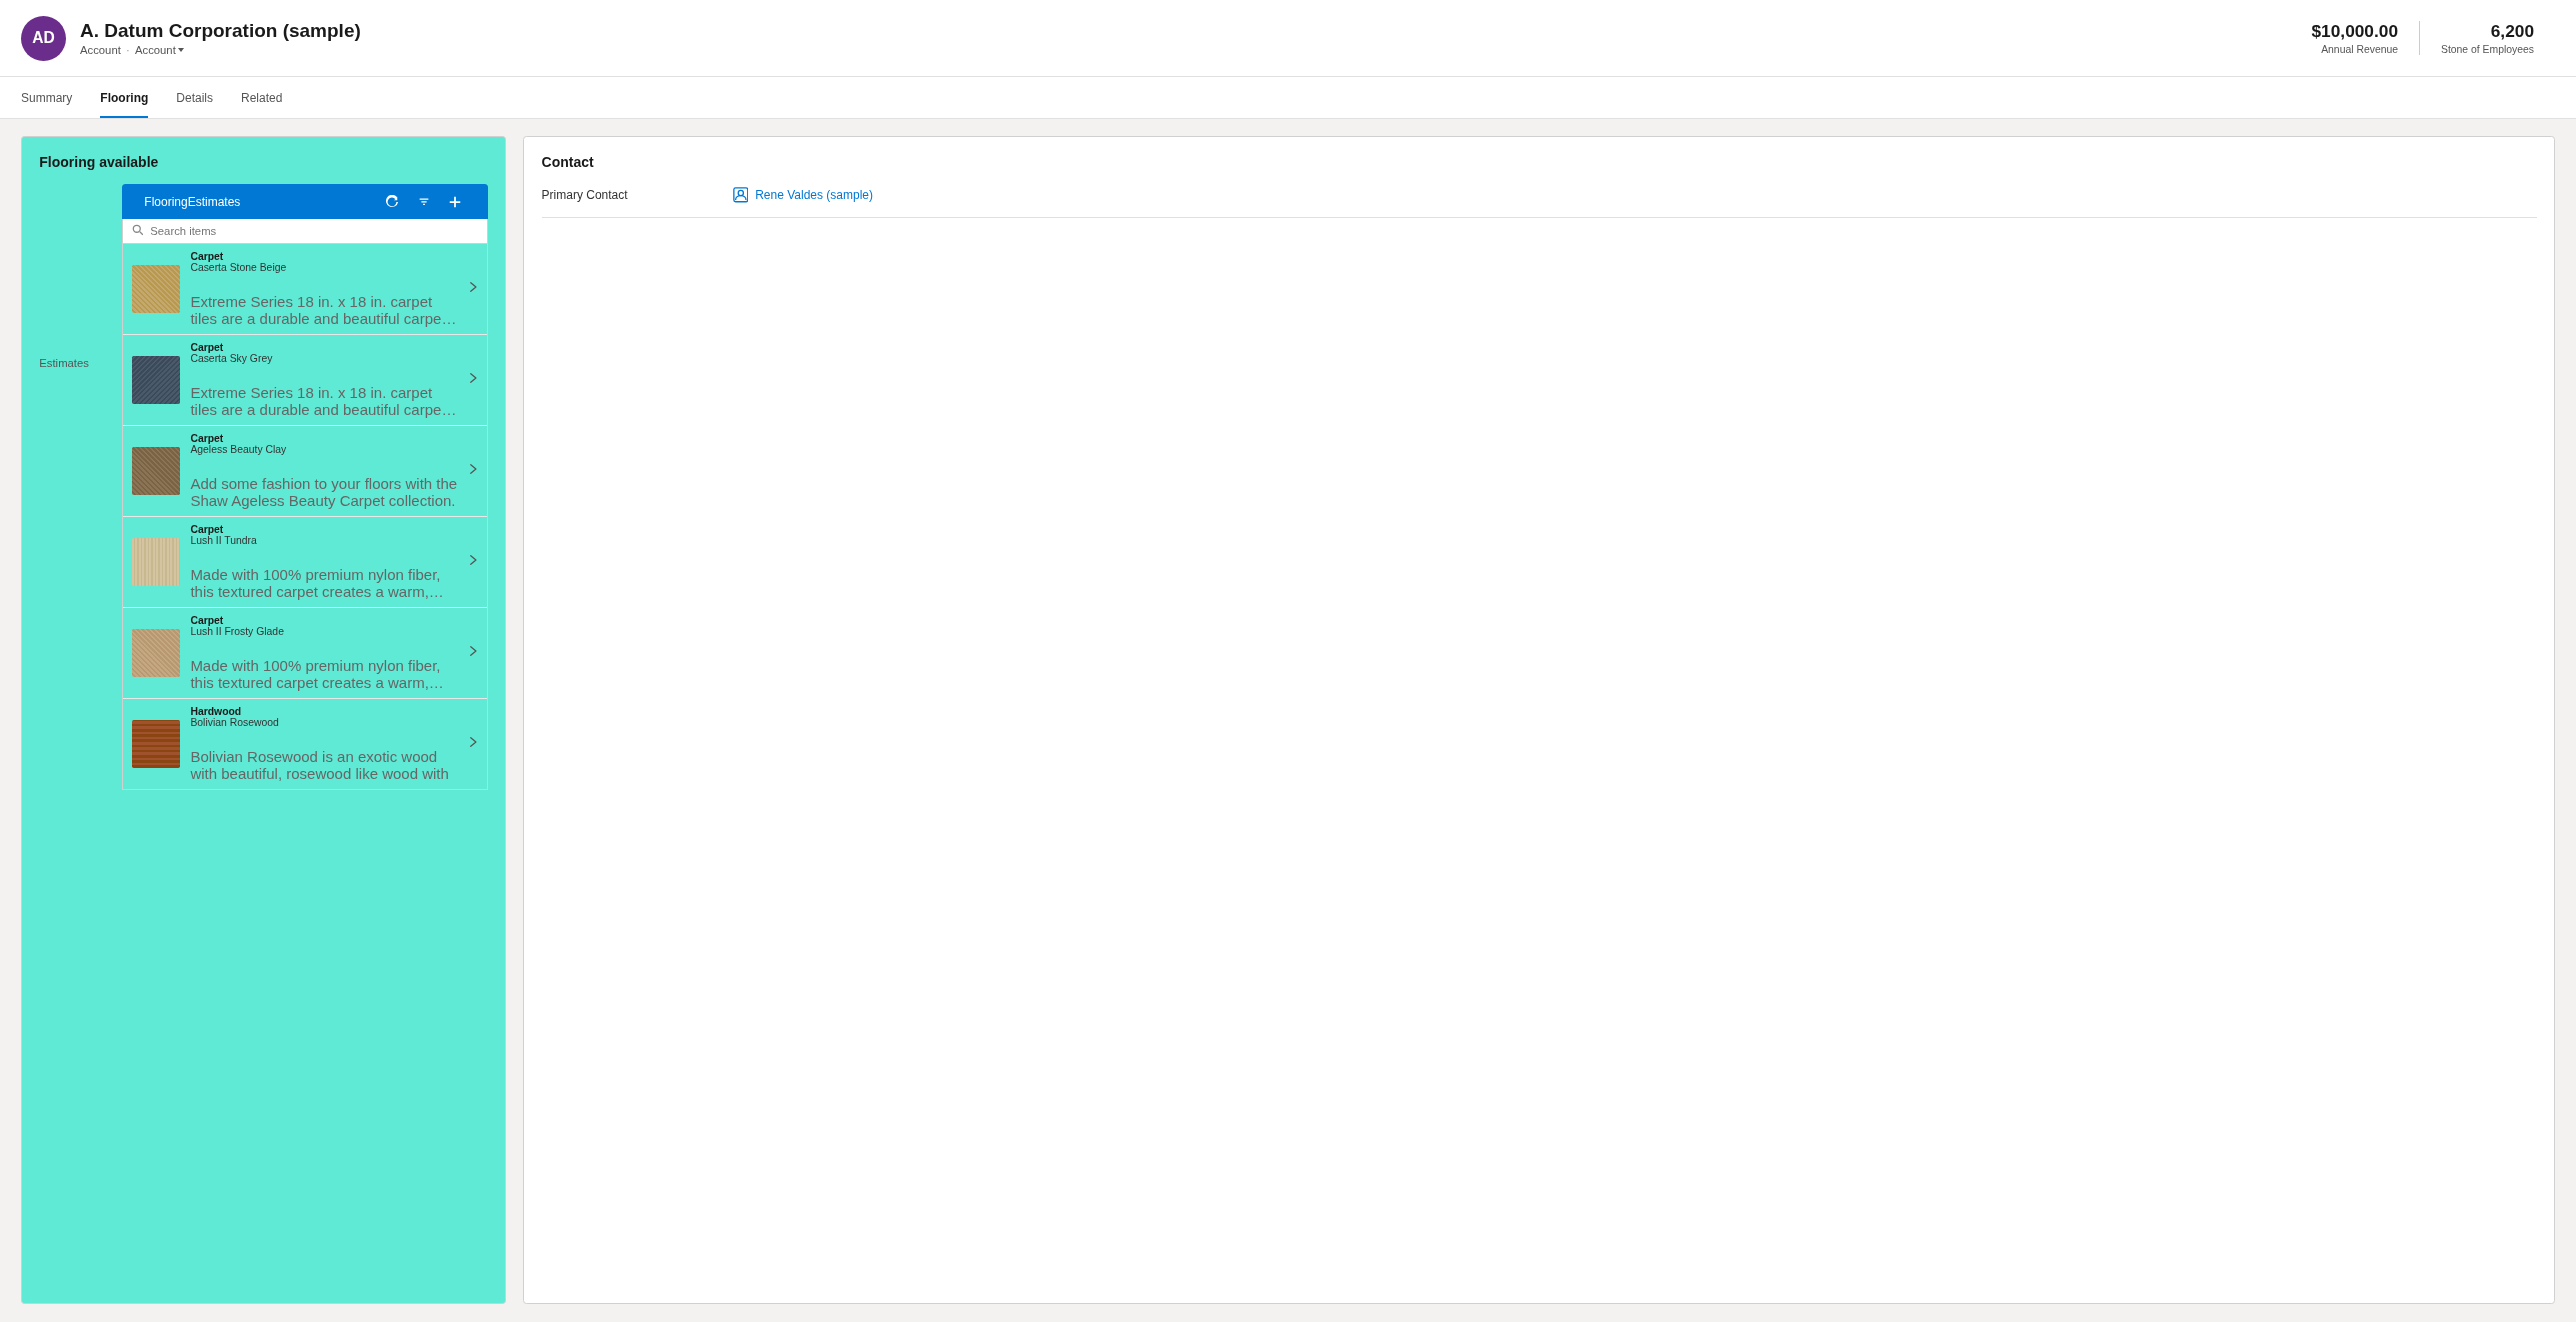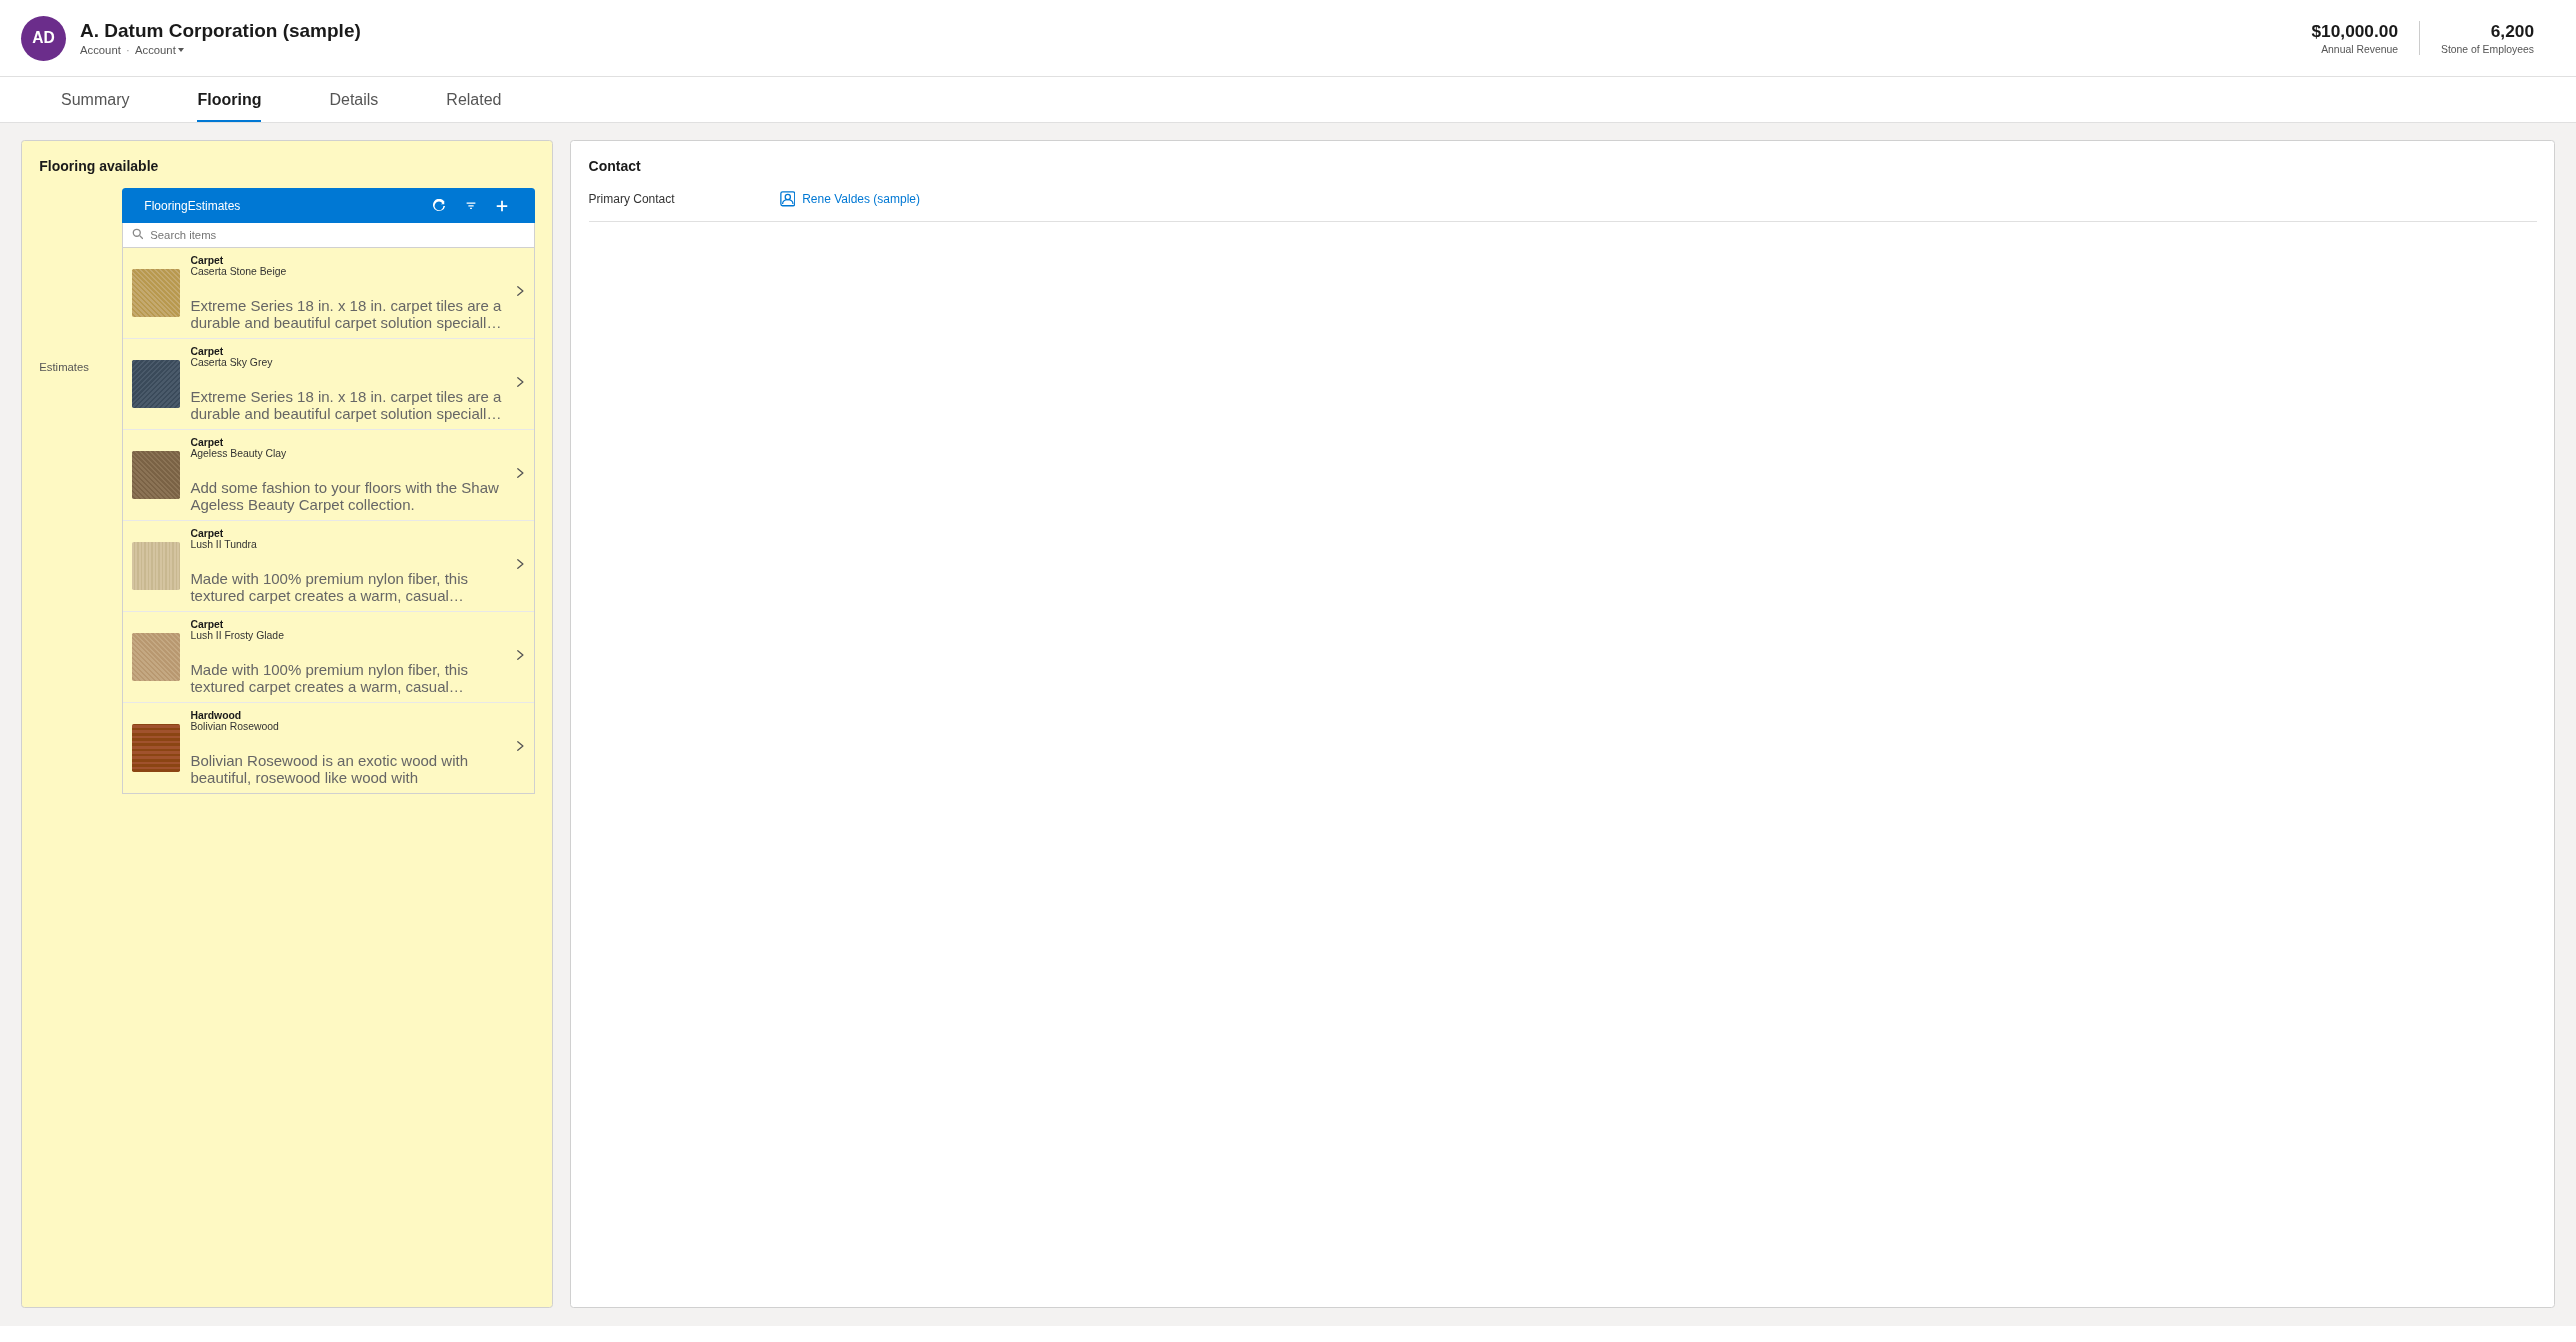--- a/index.html
+++ b/index.html
@@ -91,44 +91,43 @@
     }
     .nav-tabs {
       display: flex;
       align-items: center;
       padding: 0 21px;
       border-bottom: 0.9px solid #e0e0e0;
       gap: 28px;
     }
     .nav-tab {
       padding: 14px 0 10.4px 0;
-      font-size: 16px;
+      font-size: 12px;
       color: #555;
       cursor: pointer;
       border-bottom: 2.6px solid transparent;
       font-weight: 400;
-      margin-left: 40px;
     }
     .nav-tab.active {
       color: #1a1a1a;
       font-weight: 600;
       border-bottom: 2.6px solid #0078d4;
     }
     .main-content {
       display: flex;
       gap: 17.3px;
       padding: 17.3px 21px;
       background: #f3f2f1;
       min-height: calc(100vh - 139px);
     }
     .left-panel {
-      background: #fef9c3;
+      background: #5eead4;
       border: 0.9px solid #d0d0d0;
       border-radius: 3.5px;
-      width: 532px;
+      width: 485px;
       flex-shrink: 0;
       padding: 17.3px;
     }
     .panel-title {
       font-size: 14px;
       font-weight: 600;
       color: #1a1a1a;
       margin-bottom: 14px;
     }
     .flooring-section {

